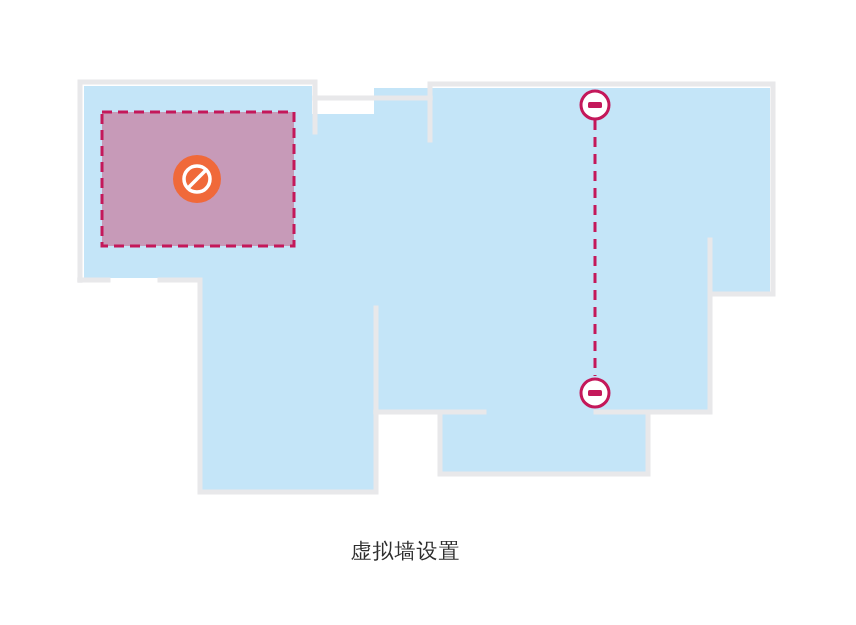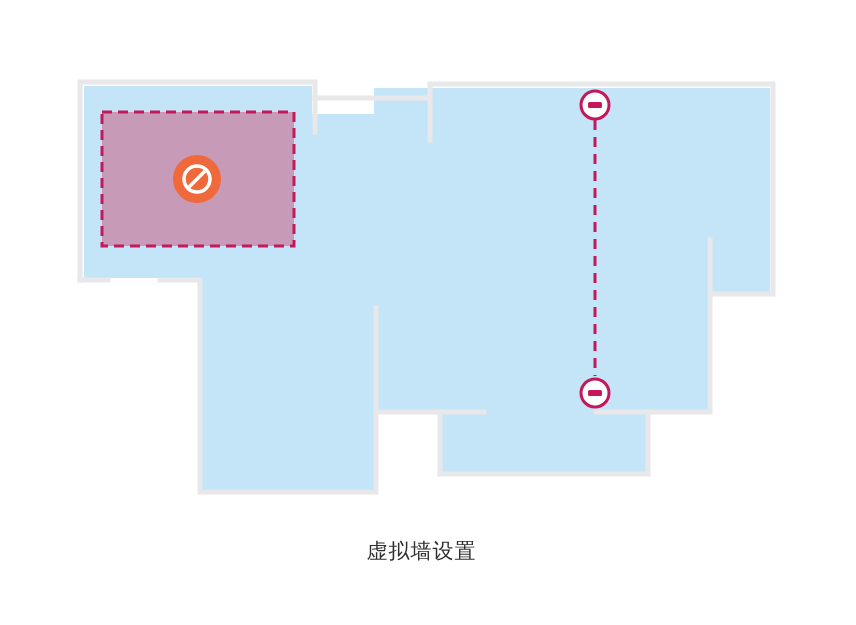--- a/index.html
+++ b/index.html
@@ -1,18 +1,18 @@
 <!DOCTYPE html>
 <html><head>
 <meta charset="utf-8">
 <style>
   html, body { margin:0; padding:0; background:#ffffff; }
   body { width:856px; height:625px; position:relative; overflow:hidden; font-family:"DejaVu Sans", sans-serif; }
   #plan { position:absolute; left:0; top:0; }
-  .caption { position:absolute; left:0; width:811px; top:537px; text-align:center; font-size:21px; color:#2e2e2e; letter-spacing:1px;padding-left:16px; }
+  .caption { position:absolute; left:0; width:811px; top:537px; text-align:center; font-size:21px; color:#2e2e2e; letter-spacing:1px; }
 </style>
 </head>
 <body>
 
 <svg id="plan" width="856" height="625" viewBox="0 0 856 625">
   <g fill="#c4e5f8">
 
     <rect x="84" y="86" width="228" height="192"></rect>
 
     <rect x="312" y="114" width="120" height="200"></rect>

